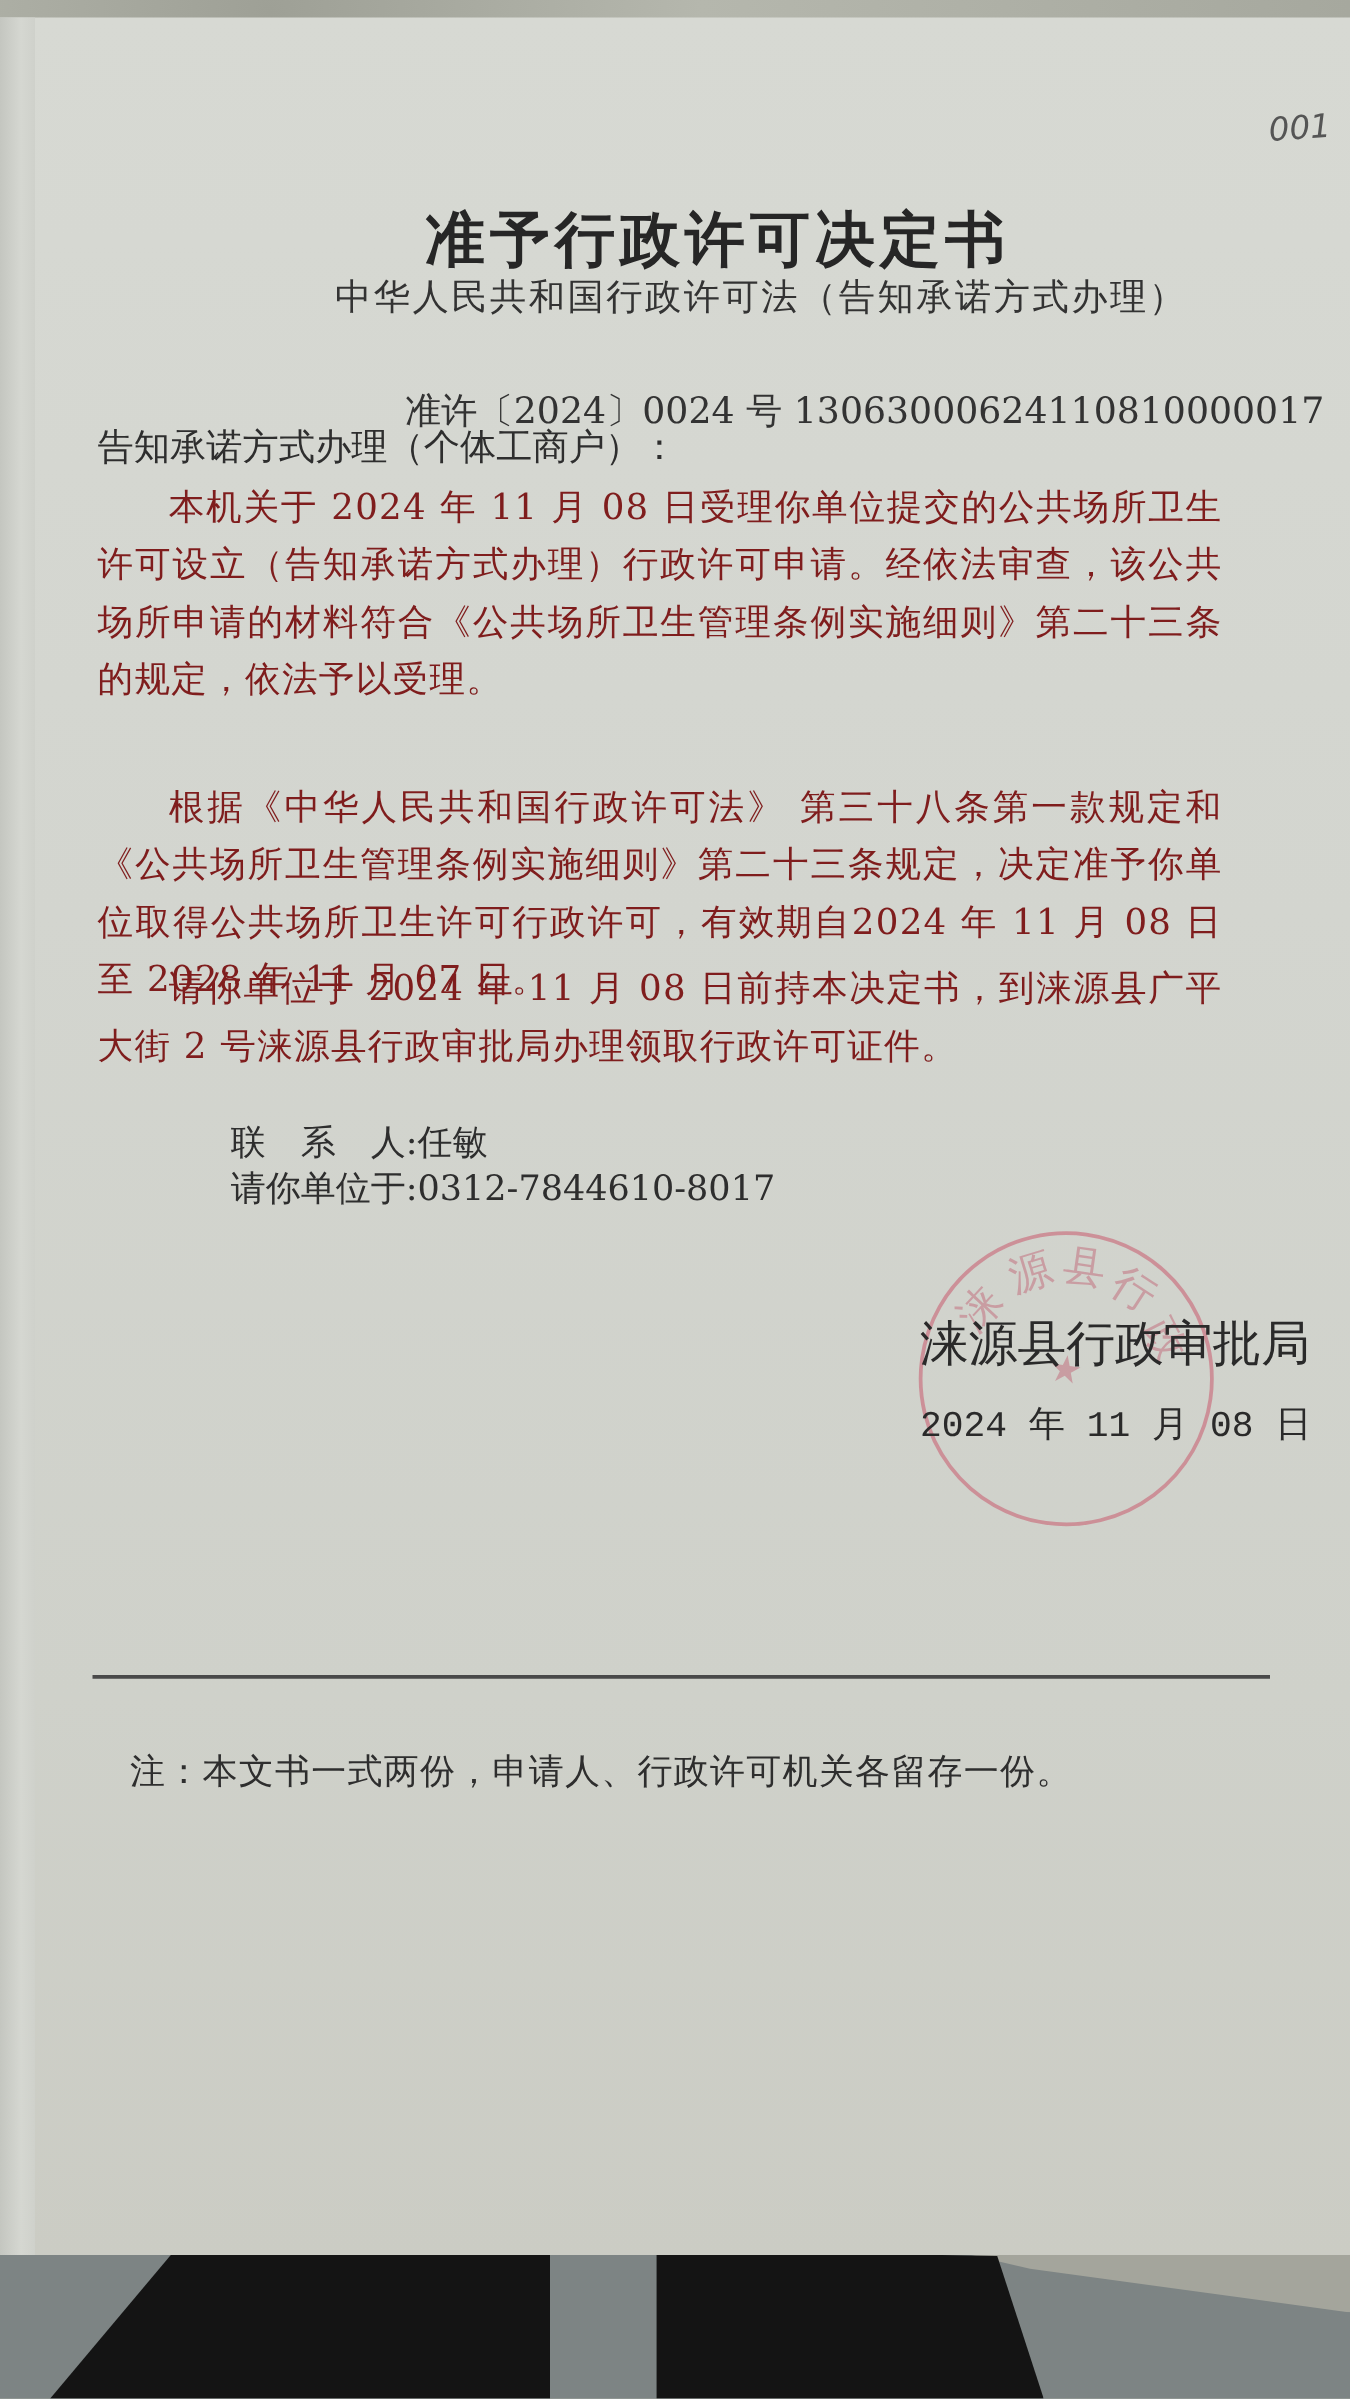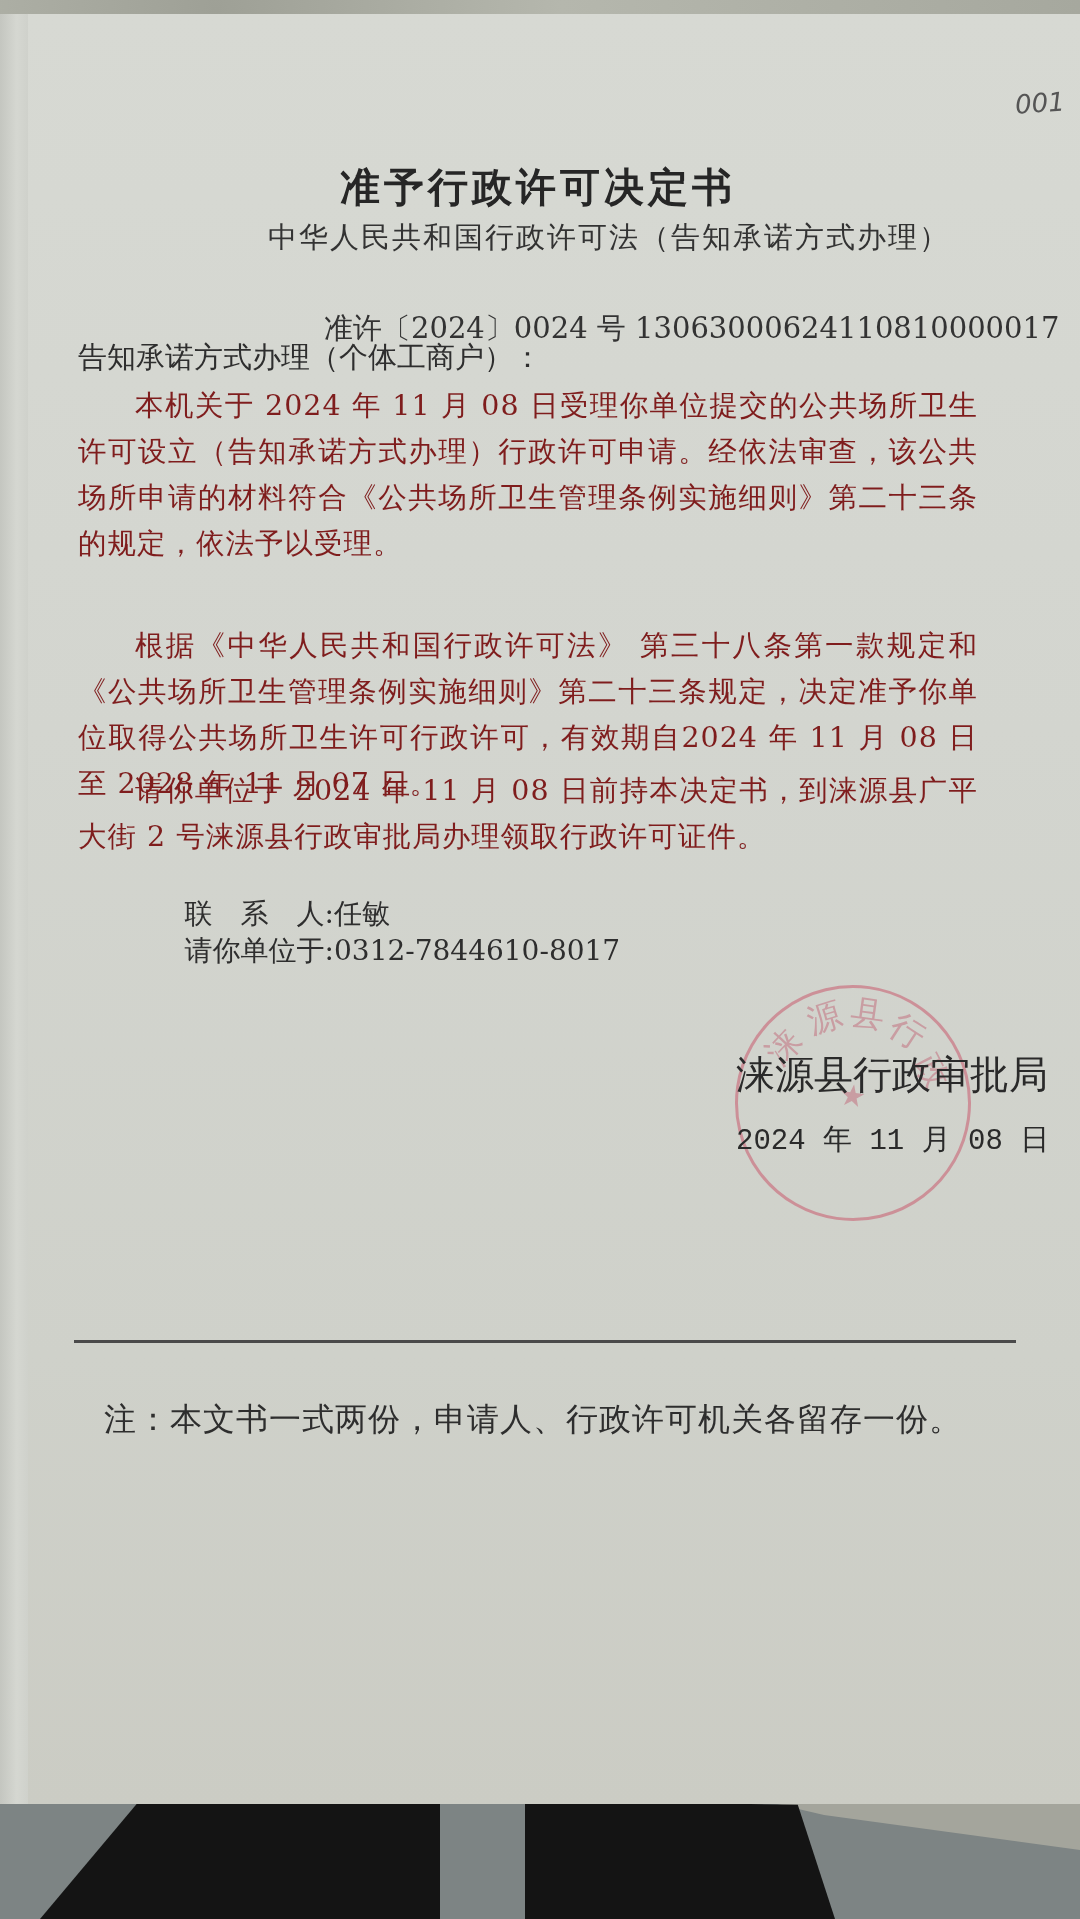--- a/index.html
+++ b/index.html
@@ -38,21 +38,21 @@
   }
   .paper-fold {
     position: absolute; left: 0; top: 14px; width: 28px; height: 1790px;
     background: linear-gradient(90deg, #c4c6c0 0%, #d5d7d1 60%, #cfd1cb 100%);
   }
   .handwriting {
     position: absolute; left: 1015px; top: 88px; font-size: 26px; color: #555;
     font-family: "DejaVu Sans", sans-serif; font-style: italic; transform: rotate(-4deg);
   }
   .title {
-    position: absolute; left: 340px; top: 160px; font-size: 40px; font-weight: bold;
+    position: absolute; left: 340px; top: 160px; font-size: 48px; font-weight: bold;
     letter-spacing: 4px; color: #262626;
   }
   .subtitle {
     position: absolute; left: 268px; top: 218px; font-size: 29px; letter-spacing: 2px;
     color: #333;
   }
   .docnum {
     position: absolute; left: 324px; top: 277px; font-size: 29px; color: #333; margin-top: 32px;
   }
   .addressee {
@@ -85,21 +85,21 @@
     position: absolute; left: 736px; top: 1048px; font-size: 39px; color: #2a2a2a;
   }
   .issue-date {
     position: absolute; left: 736px; top: 1120px; font-size: 29px; color: #2a2a2a; font-family: Liberation Mono, monospace;
   }
   .rule {
     position: absolute; left: 74px; top: 1340px; width: 942px; height: 3px;
     background: #4a4a4a;
   }
   .note {
-    position: absolute; left: 104px; top: 1398px; font-size: 32px; color: #2e2e2e;
+    position: absolute; left: 104px; top: 1398px; font-size: 28px; color: #2e2e2e;
     letter-spacing: 1px;
   }
 </style>
 </head>
 <body>
 
 <div class="bg-top"></div>
 <div class="bg-bottom"></div>
 <div class="floor-right"></div>
 <div class="leg-left"></div>

